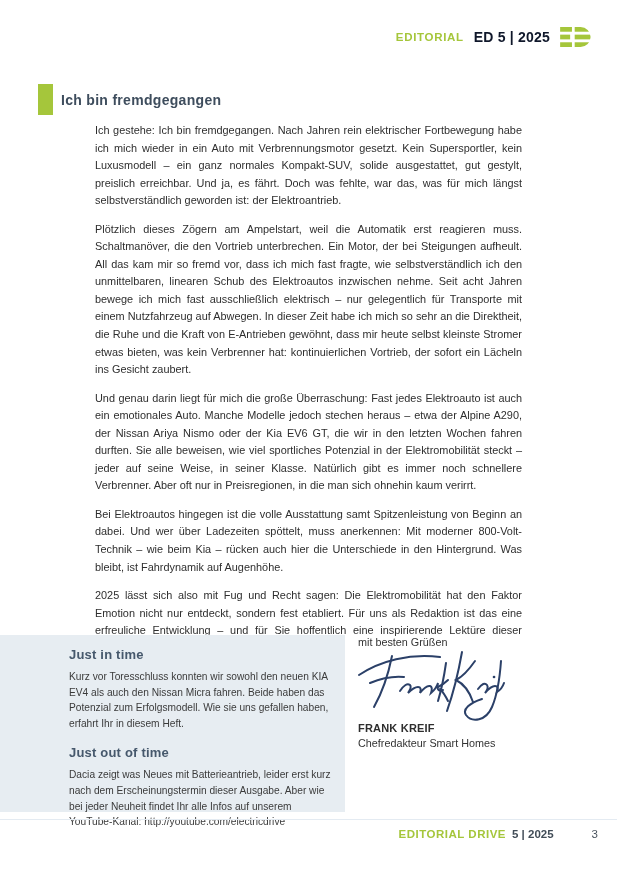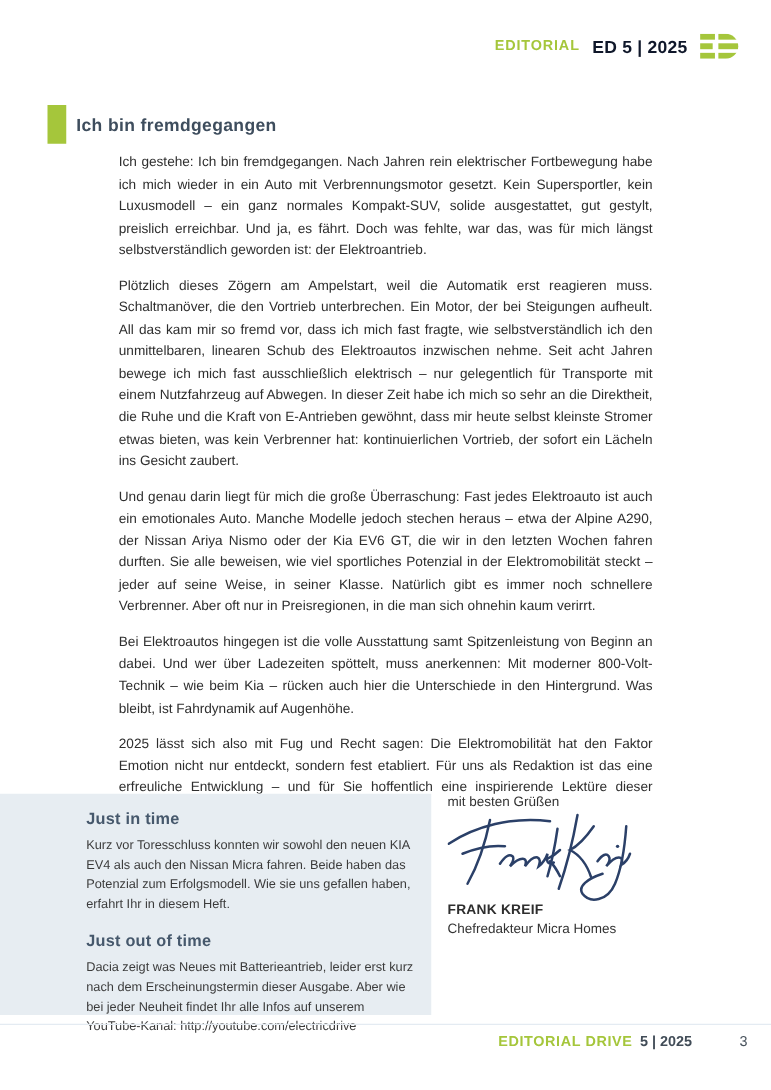--- a/index.html
+++ b/index.html
@@ -88,21 +88,21 @@
         <path d="M80,38 C84,36 88,33 90,31"></path>
         <path d="M82,40 C86,44 88,48 90,52"></path>
         <path d="M104,3 C101,20 96,42 89,62"></path>
         <path d="M117,12 C110,22 104,28 98,31 C106,35 112,44 115,53"></path>
         <path d="M120,40 Q126,32 129,36 Q131,39 127,44 Q133,37 137,37 Q141,37 139,43 Q144,40 146,34"></path>
         <path d="M143,12 C142,26 140,44 134,58 C128,72 114,74 108,66 C104,60 112,54 124,50"></path>
         <path d="M136,28 l0.1,0" stroke-width="2.6"></path>
       </svg>
     </div>
     <div class="signer-name">FRANK KREIF</div>
-    <div class="signer-role">Chefredakteur Micra Homes</div>
+    <div class="signer-role">Chefredakteur Smart Homes</div>
   </div>
 
   <div class="footer-rule"></div>
   <footer class="footer">
     <span class="f-mag">EDITORIAL DRIVE</span>
     <span class="f-issue">5 | 2025</span>
     <span class="f-page">3</span>
   </footer>
 
 </div>

